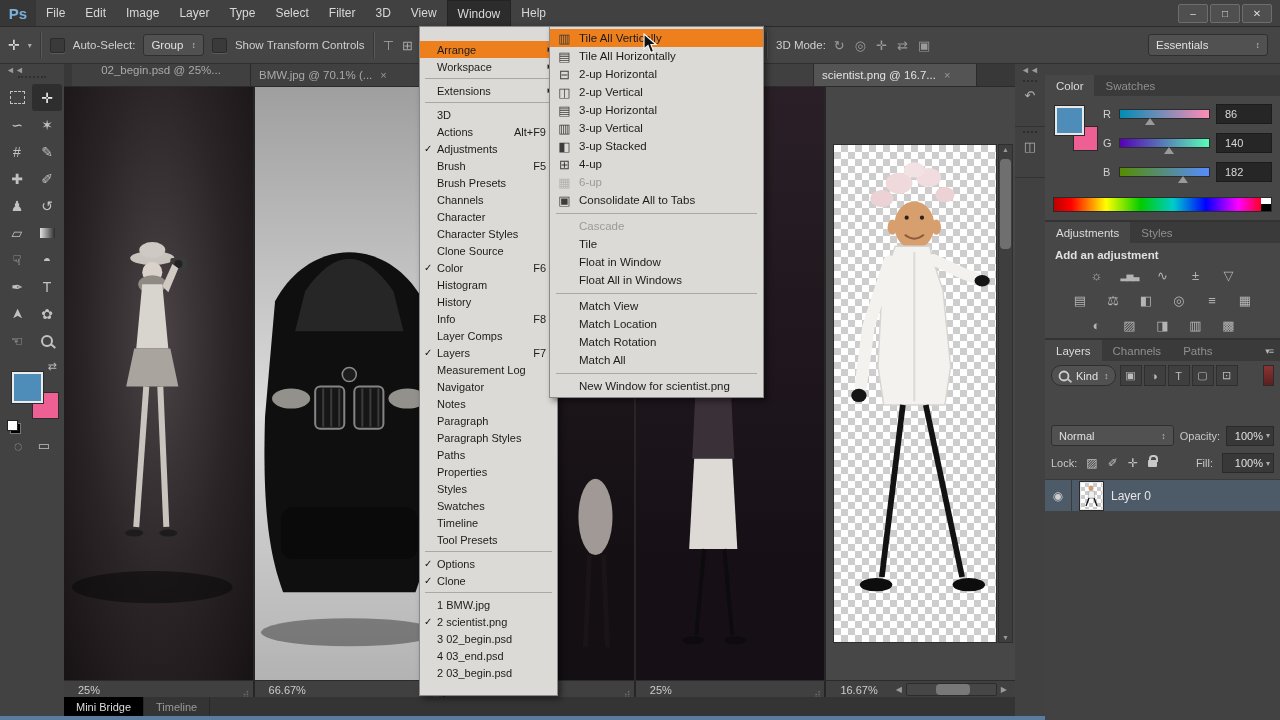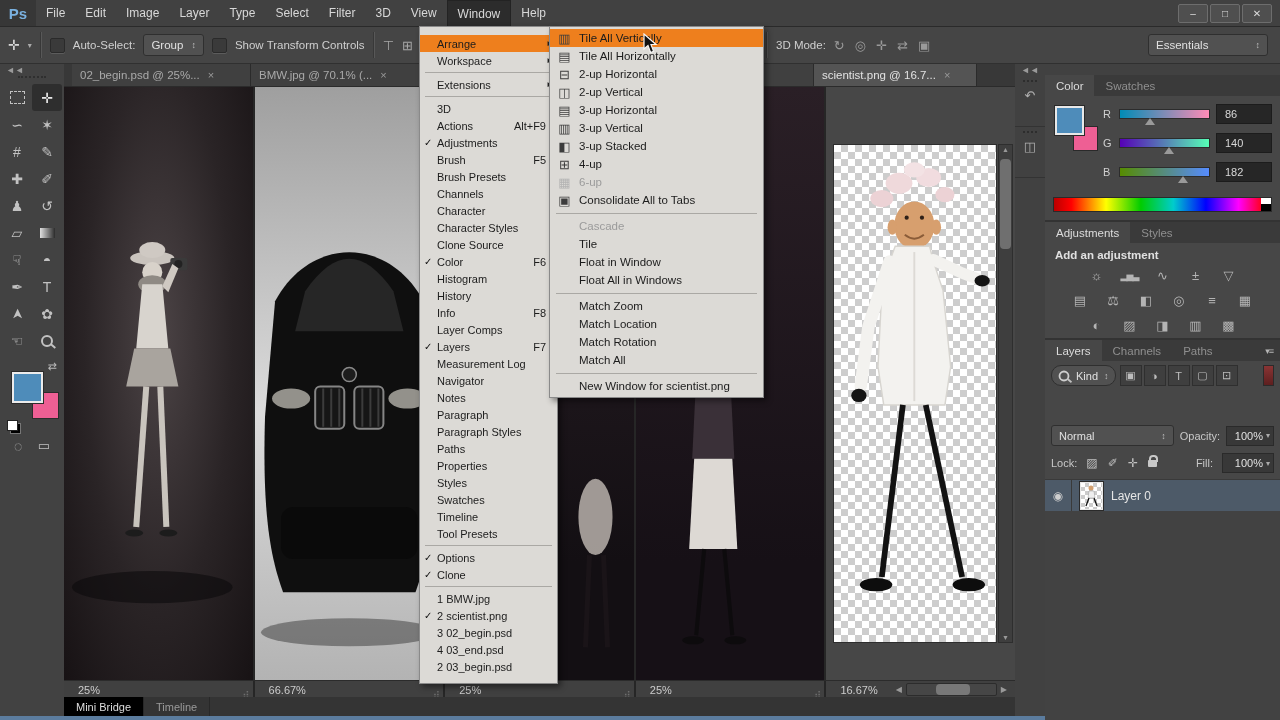--- a/index.html
+++ b/index.html
@@ -157,21 +157,21 @@
        display:flex;align-items:center;justify-content:center;}
   .lthumb{width:21px;height:26px;margin:0 8px;background-color:#fff;border:1px solid #e8e8e8;outline:1px solid #2a2a2a;
     background-image:linear-gradient(45deg,#ccc 25%,transparent 25%,transparent 75%,#ccc 75%),
                      linear-gradient(45deg,#ccc 25%,transparent 25%,transparent 75%,#ccc 75%);
     background-size:8px 8px;background-position:0 0,4px 4px;position:relative;}
   .lname{font-size:12px;color:#e6e6e6;}
   .lbottom{height:23px;display:flex;align-items:center;gap:15px;padding-left:34px;background:#424242;}
   .lbottom span{color:#b0b0b0;font-size:12px;}
   
   .wmenu{position:absolute;left:419px;top:26px;width:137px;background:#dcdad6;border:1px solid #8a8a8a;
-         box-shadow:3px 3px 6px rgba(0,0,0,.45);z-index:40;padding:8px 0;font-size:11px;color:#1c1c1c;}
+         box-shadow:3px 3px 6px rgba(0,0,0,.45);z-index:40;padding:14px 0;font-size:11px;color:#1c1c1c;}
   .mrow{height:17px;display:flex;align-items:center;padding:0 3px 0 4px;}
   .mrow .chk{width:13px;font-size:10px;color:#111;}
   .mrow .lbl{flex:1;white-space:nowrap;}
   .mrow .sc{margin-left:6px;color:#1c1c1c;}
   .mrow .sub{width:8px;font-size:8px;color:#222;text-align:right;}
   .mrow.hl{background:#ee7f1d;}
   .mrow.sep{height:7px;padding:0;}
   .mrow.sep::after{content:'';display:block;width:92%;margin:0 auto;border-top:1px solid #aaa8a4;}
   .smenu{position:absolute;left:549px;top:26px;width:213px;background:#dcdad6;border:1px solid #8a8a8a;
          box-shadow:3px 3px 6px rgba(0,0,0,.45);z-index:41;padding:2px 0;font-size:11.5px;color:#1c1c1c;}
@@ -376,21 +376,21 @@
     </div>
     <div style="display:flex;justify-content:space-around;padding:0 6px;">
       <span style="font-size:14px;color:#c2c2c2;">◌</span>
       <span style="font-size:13px;color:#c2c2c2;">▭</span>
     </div>
   </div>
 
   <div class="docs">
     <div class="tabbar">
 
-        <div class="dtab" style="width: 162px;">
+        <div class="dtab" style="width: 162px; flex-direction: column;">
           <span>02_begin.psd @ 25%...</span>
           <span class="x">×</span>
         </div>
 
         <div class="dtab" style="width: 174px;">
           <span>BMW.jpg @ 70.1% (...</span>
           <span class="x">×</span>
         </div>
 
         <div class="dtab" style="width: 154px;">
@@ -1102,21 +1102,21 @@
         <span class="lbl">Float All in Windows</span>
       </div>
 
       <div class="srow2 sep">
         
         
       </div>
 
       <div class="srow2">
         <span class="ic"></span>
-        <span class="lbl">Match Zoom</span>
+        <span class="lbl">Match View</span>
       </div>
 
       <div class="srow2">
         <span class="ic"></span>
         <span class="lbl">Match Location</span>
       </div>
 
       <div class="srow2">
         <span class="ic"></span>
         <span class="lbl">Match Rotation</span>

